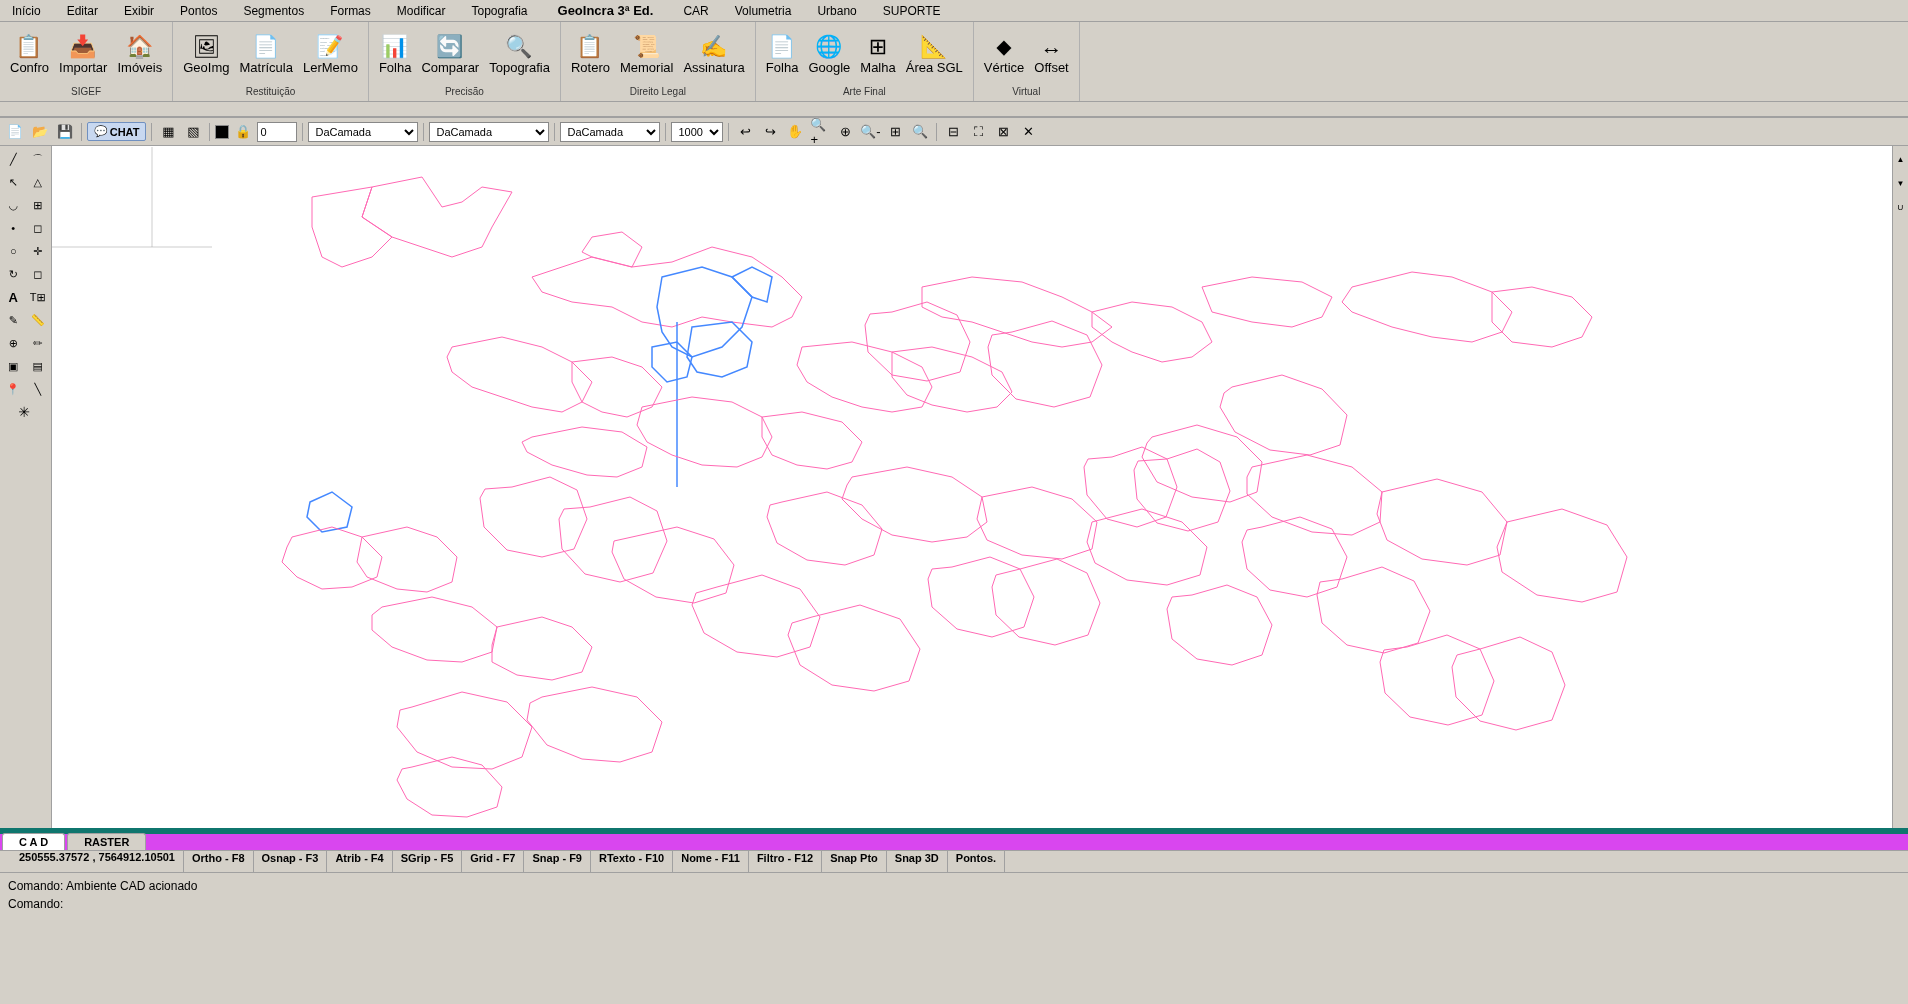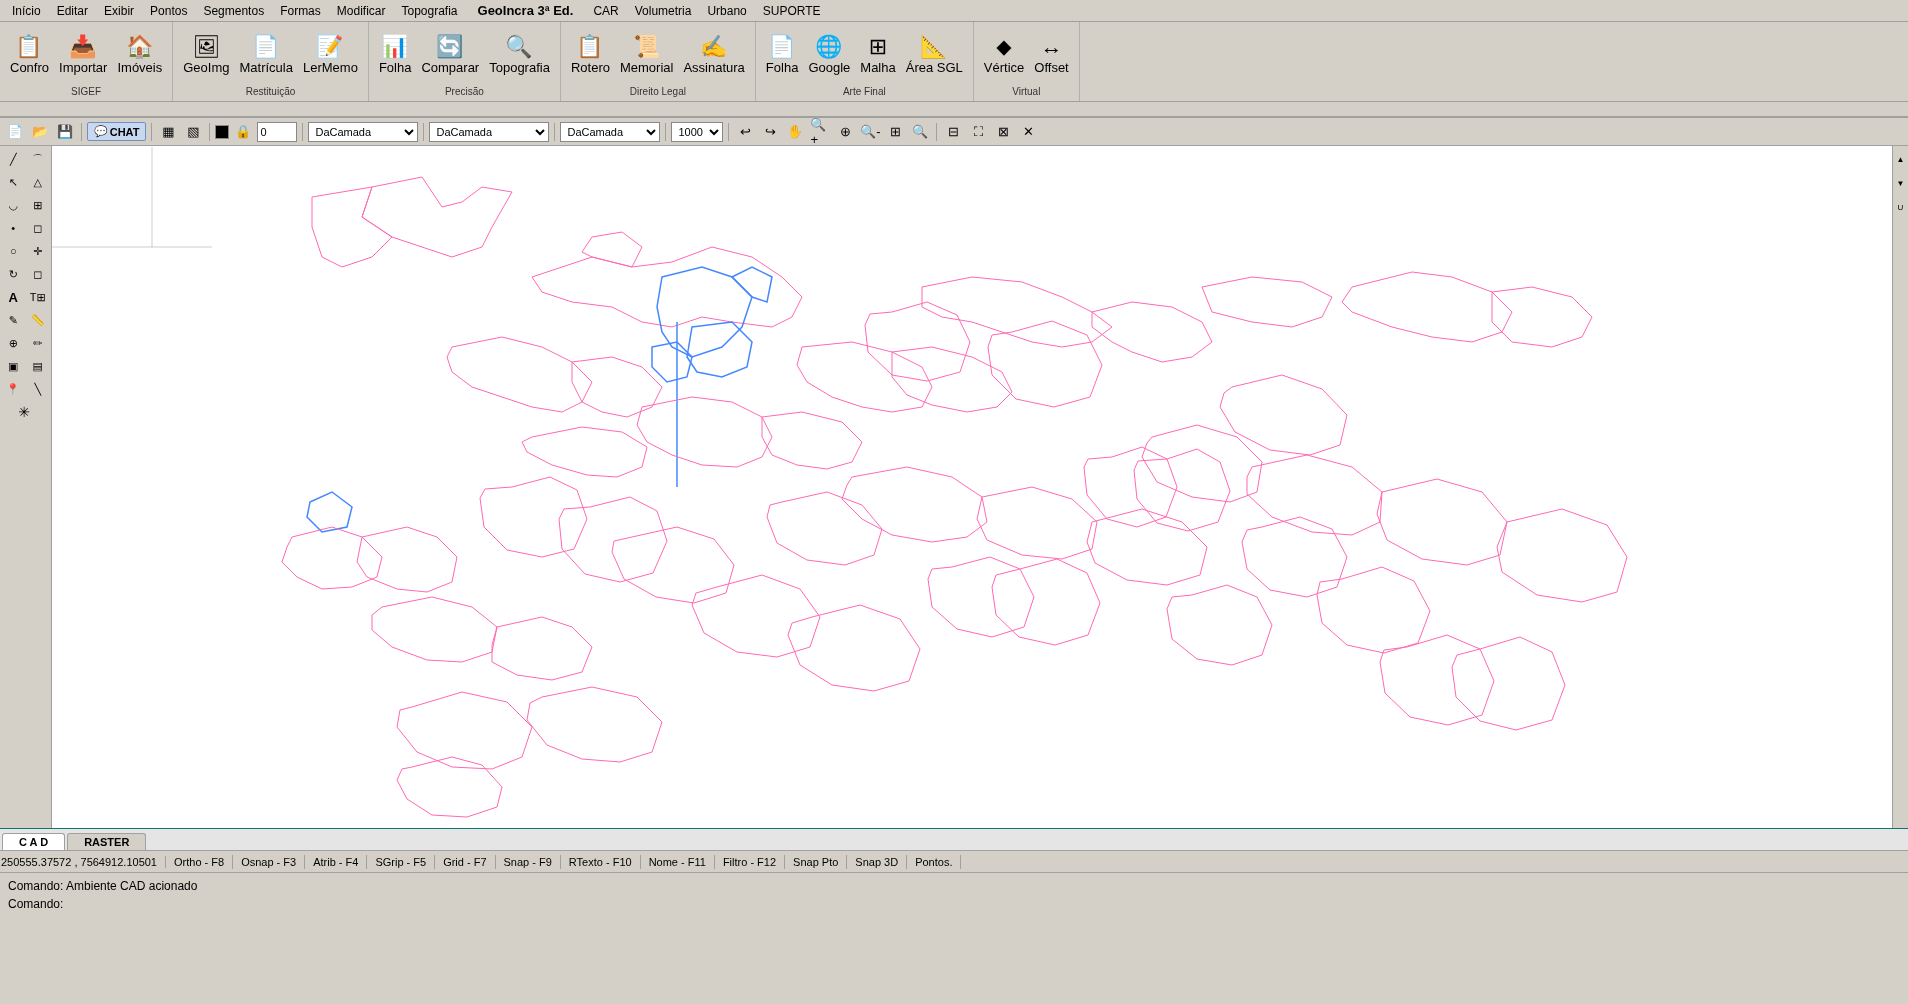--- a/index.html
+++ b/index.html
@@ -2,21 +2,21 @@
 <html><head>
   <meta charset="utf-8">
   <style>
     * { margin: 0; padding: 0; box-sizing: border-box; }
     body { width: 1908px; height: 1004px; font-family: Arial, sans-serif; font-size: 12px; background: #d4d0c8; overflow: hidden; }
 
     
     #menubar {
       display: flex; align-items: center; height: 22px;
       background: #d4d0c8; border-bottom: 1px solid #a0a0a0;
-      padding: 0 4px; gap: 0;
+      padding: 0 4px; gap: 10px;
     }
     .menu-item {
       padding: 2px 8px; cursor: pointer; font-size: 12px;
       color: #000;
     }
     .menu-title {
       font-weight: bold; font-size: 13px; color: #000;
       padding: 2px 12px;
     }
 
@@ -110,36 +110,36 @@
       padding: 2px 0; gap: 2px;
     }
     .right-btn {
       width: 14px; height: 22px; cursor: pointer; font-size: 9px;
       display: flex; align-items: center; justify-content: center;
     }
 
     
     #tab-bar {
       display: flex; align-items: flex-end; height: 22px;
-      background: #e5e5e5; border-top: 1px solid #0f766e;
+      background: #d946ef; border-top: 6px solid #0f766e;
       padding: 0 2px;
     }
     .tab {
       padding: 2px 16px; cursor: pointer; border: 1px solid #a0a0a0;
       border-bottom: none; border-radius: 3px 3px 0 0; font-size: 11px;
       font-weight: bold; margin-right: 2px;
     }
     .tab.active { background: #ffffff; }
     .tab.inactive { background: #d4d0c8; }
 
     
     #status-bar {
-      display: flex; align-items: center; height: 22px;
+      display: flex; height: 22px;
       background: #d4d0c8; border-top: 1px solid #a0a0a0;
-      padding: 0 1px; gap: 0; font-size: 11px;
+      padding: 0 19px; gap: 0; font-size: 11px; font-weight: bold;
     }
     .status-item {
       padding: 1px 8px; border-right: 1px solid #a0a0a0;
       cursor: pointer; font-size: 11px;
     }
     .status-item:first-child { min-width: 160px; }
     .status-coords { min-width: 160px; font-size: 11px; padding-right: 8px; border-right: 1px solid #a0a0a0; }
 
     
     #command-area {

